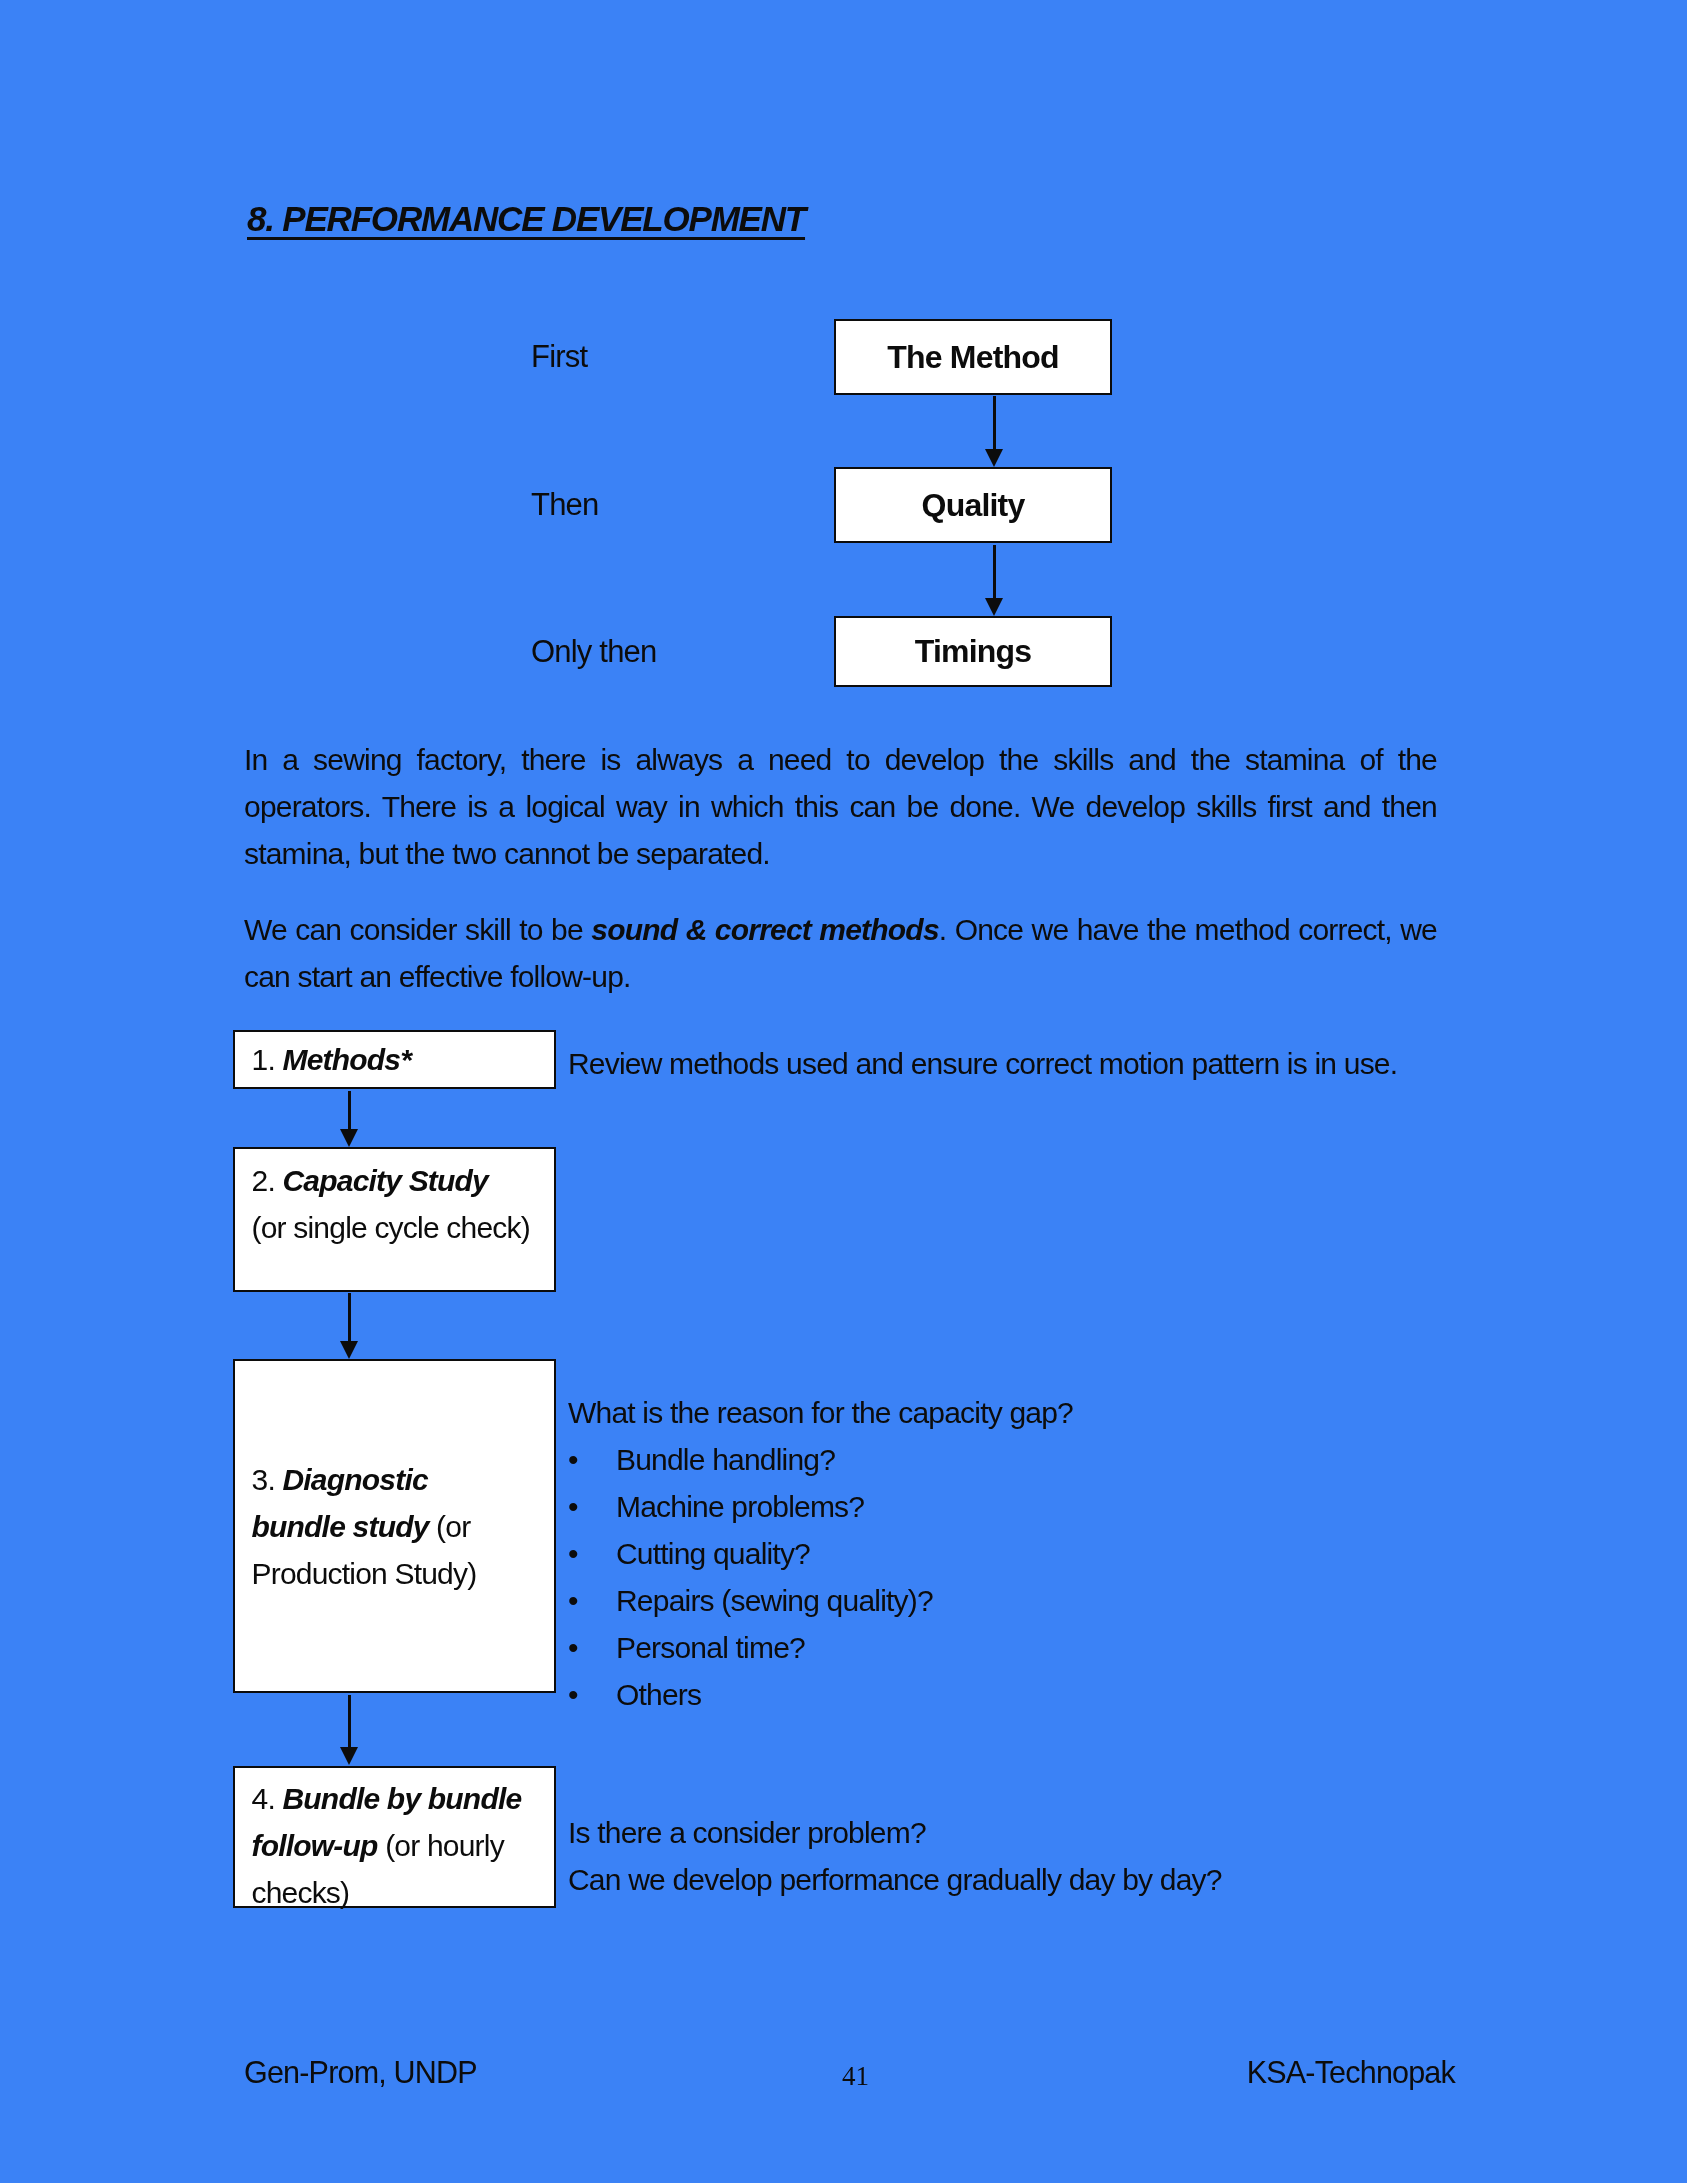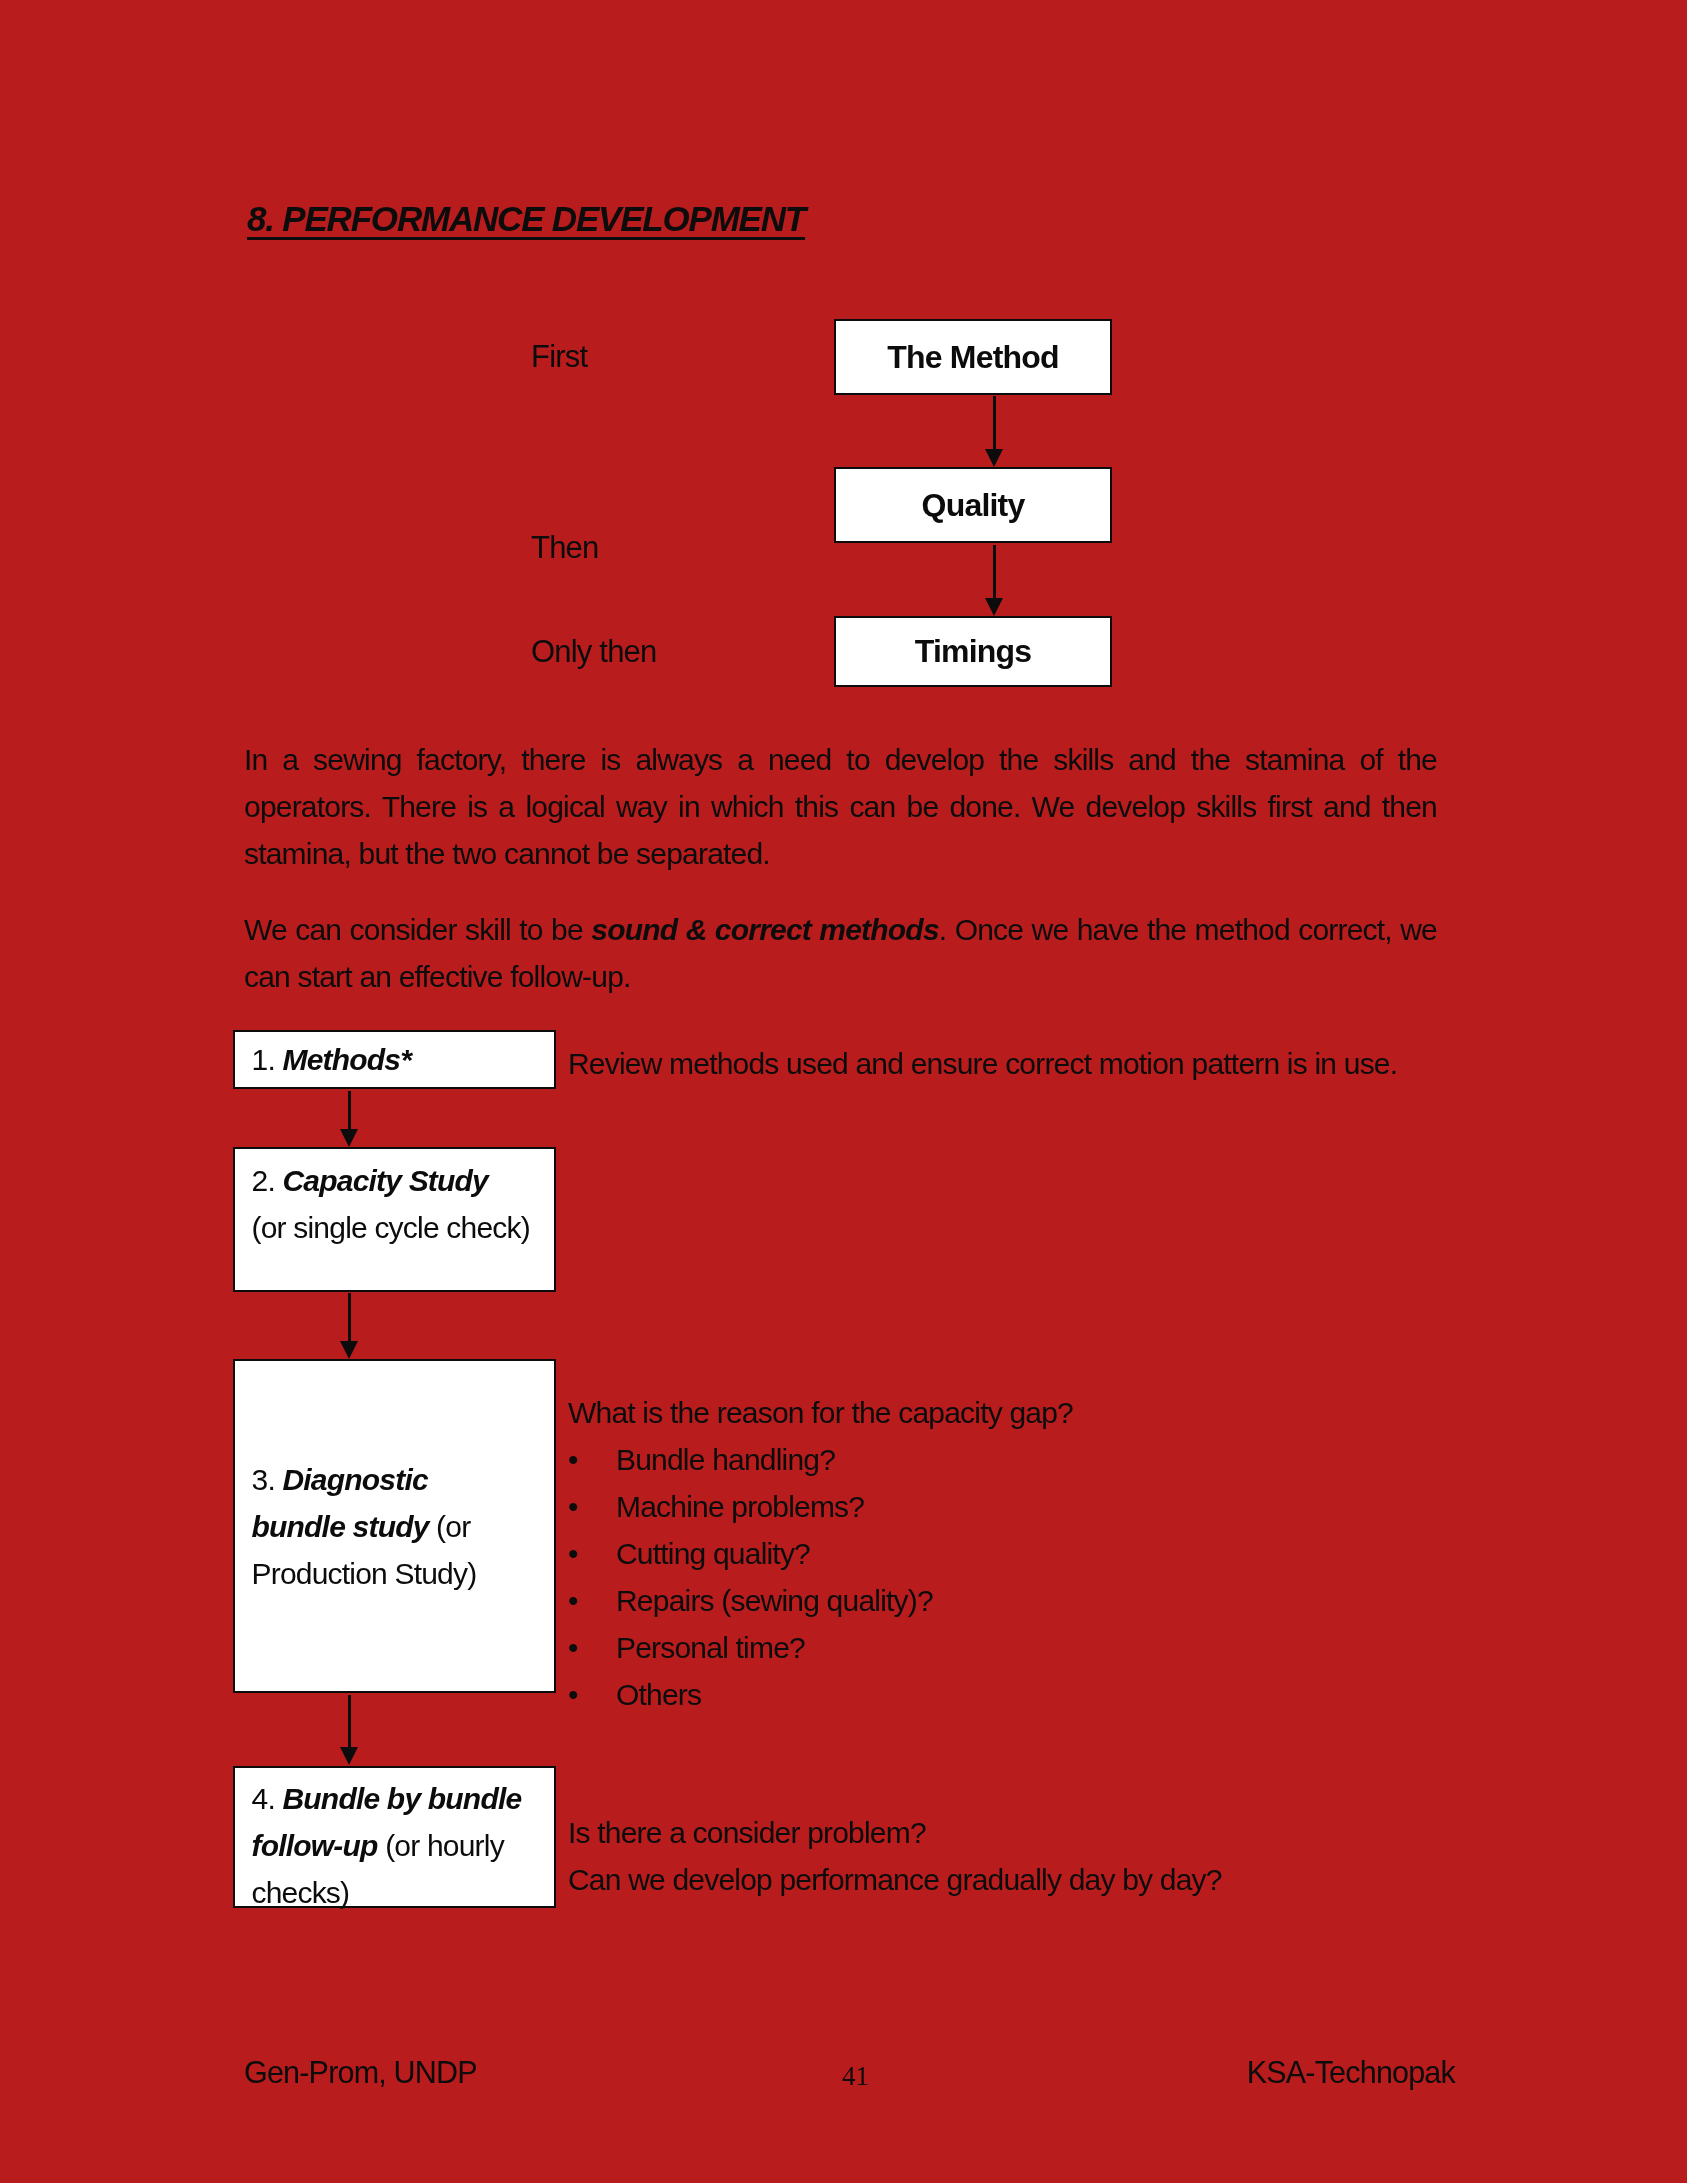--- a/index.html
+++ b/index.html
@@ -1,21 +1,21 @@
 <!DOCTYPE html>
 <html style="font-size:13px"><head>
 <meta charset="utf-8">
 <style>
   html, body { margin: 0; padding: 0; background: #e8e8e8; }
   .page {
     position: relative;
     width: 1687px;
     height: 2183px;
     margin: 0 auto;
-    background: #b91c1c;
+    background: #3b82f6;
     font-family: "Liberation Sans", sans-serif;
     color: #0c0c0c;
     font-size: 30px;
     letter-spacing: -0.8px;
     line-height: 47px;
     overflow: hidden;
   }
   .abs { position: absolute; }
 
   
@@ -74,21 +74,21 @@
   }
 </style>
 </head>
 <body>
 
 <div class="page">
 
   <div class="abs doc-title">8. PERFORMANCE DEVELOPMENT</div>
 
   <div class="abs flow-label" style="top:338px;">First</div>
-  <div class="abs flow-label" style="top:486px;margin-top:43px;">Then</div>
+  <div class="abs flow-label" style="top:486px;">Then</div>
   <div class="abs flow-label" style="top:633px;">Only then</div>
 
   <div class="abs flow-box" style="top:319px; height:76px;">
     <span>The Method</span>
   </div>
   <div class="abs flow-box" style="top:467px; height:76px;">
     <span>Quality</span>
   </div>
   <div class="abs flow-box" style="top:616px; height:71px;">
     <span>Timings</span>

